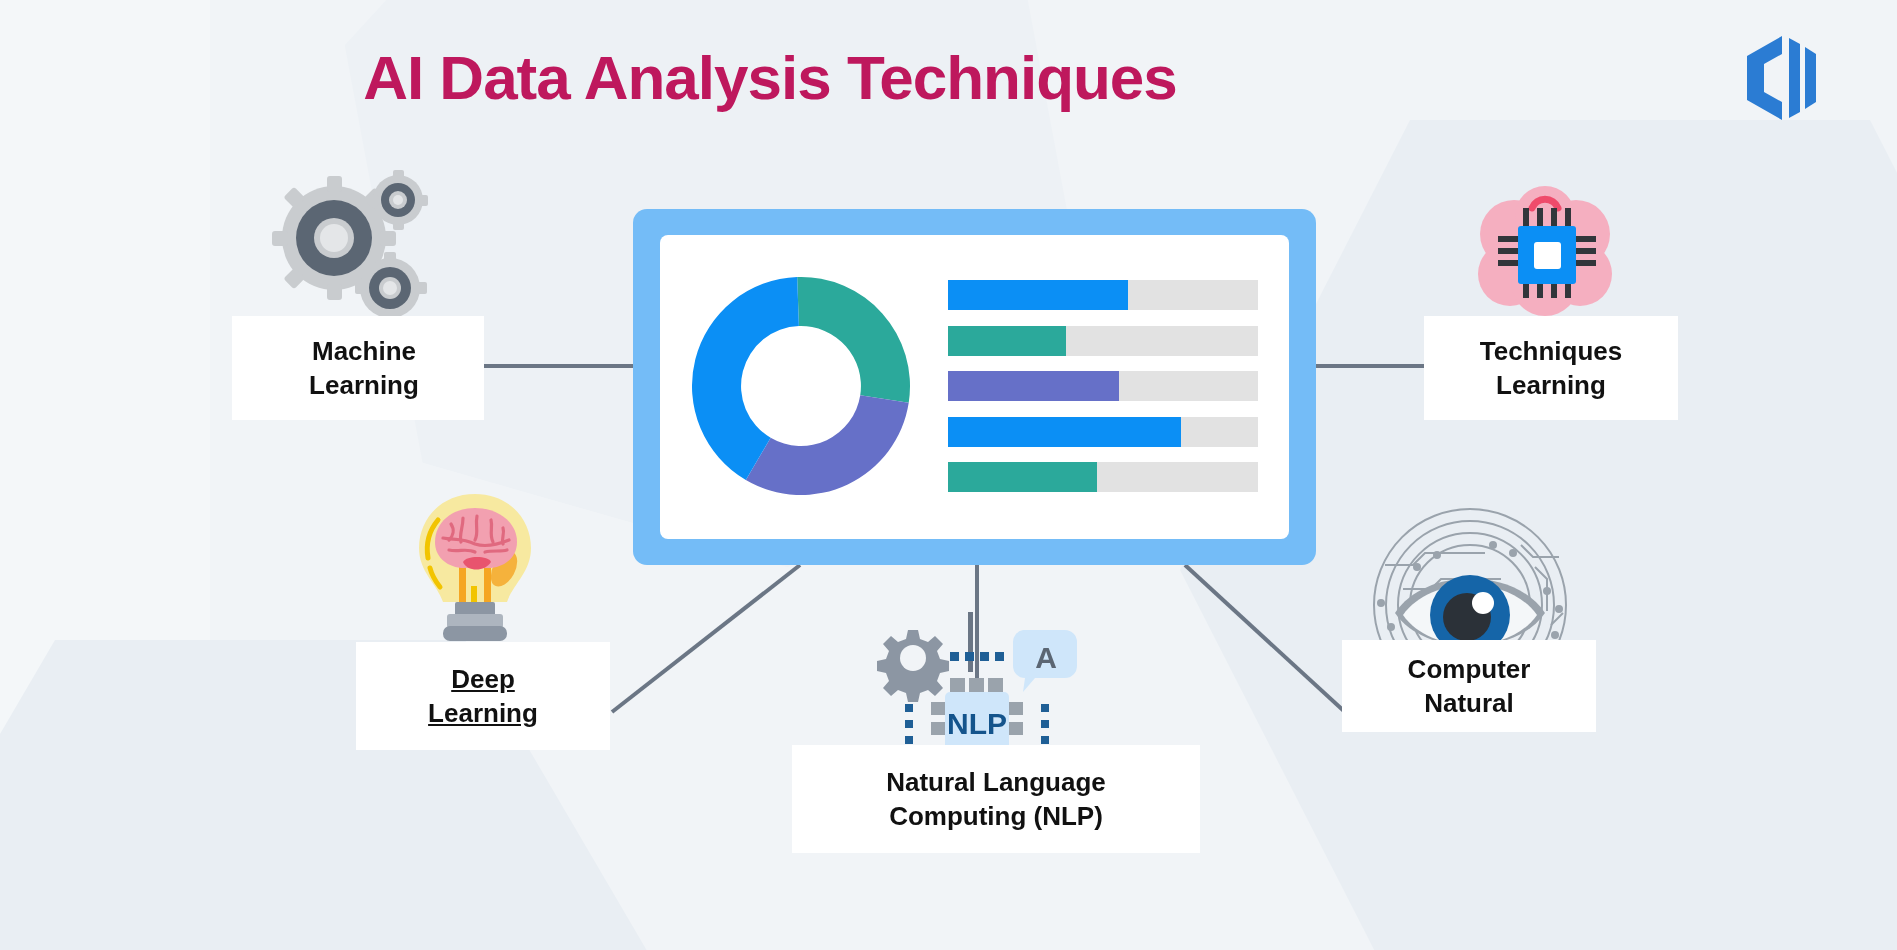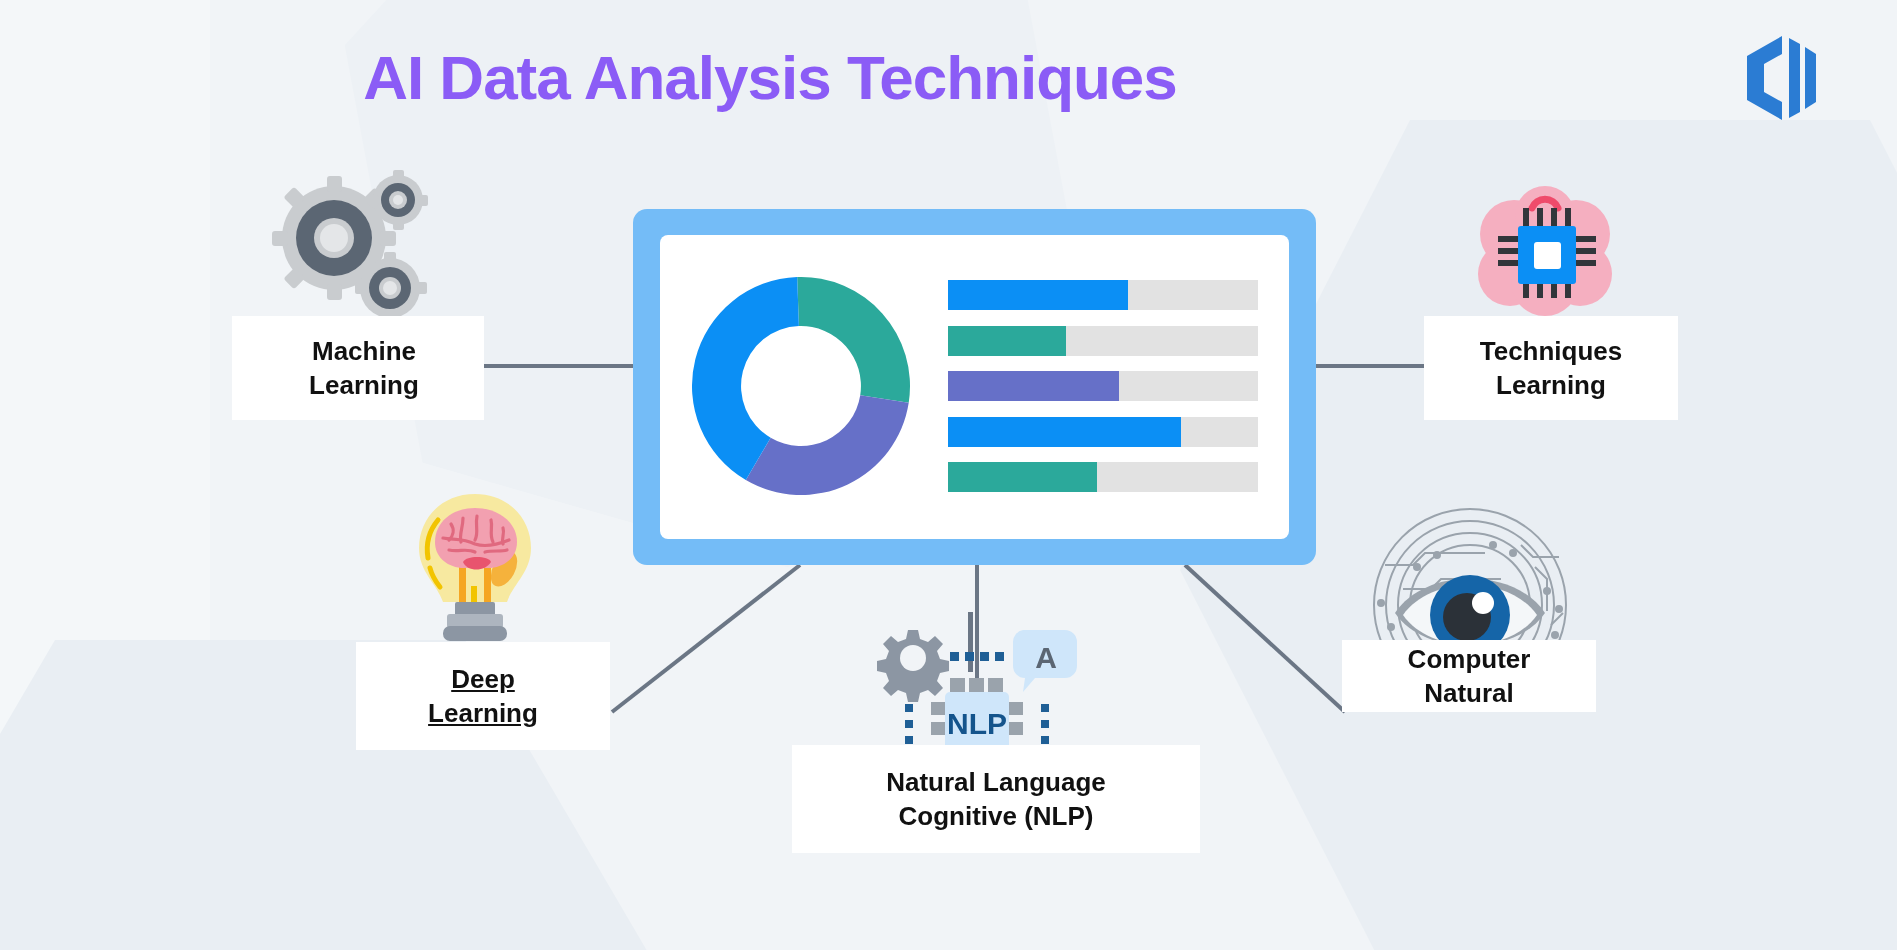--- a/index.html
+++ b/index.html
@@ -49,21 +49,21 @@
 
   
   #title {
     position: absolute;
     left: 0; top: 42px;
     width: 1540px;
     text-align: center;
     font-size: 62px;
     font-weight: 800;
     letter-spacing: -1px;
-    color: #8b5cf6;
+    color: #be185d;
     font-family: "Liberation Sans", sans-serif;
   }
 
   
   #logo { position: absolute; left: 1742px; top: 32px; width: 86px; height: 92px; }
 
   
   #wires { position: absolute; left: 0; top: 0; width: 1897px; height: 950px; }
 
   
@@ -123,21 +123,21 @@
 
   #card-dl  { left: 356px;  top: 642px; width: 254px; height: 108px; text-decoration: underline; }
   #icon-dl  { left: 405px;  top: 490px; width: 140px; height: 155px; }
 
   #card-nlp { left: 792px;  top: 745px; width: 408px; height: 108px; }
   #icon-nlp { left: 865px;  top: 612px; width: 220px; height: 140px; }
 
   #card-cc  { left: 1424px; top: 316px; width: 254px; height: 104px; }
   #icon-cc  { left: 1470px; top: 182px; width: 150px; height: 140px; }
 
-  #card-cv  { left: 1342px; top: 640px; width: 254px; height: 72px; }
+  #card-cv  { left: 1342px; top: 640px; width: 254px; height: 92px; }
   #icon-cv  { left: 1355px; top: 505px; width: 230px; height: 150px; }
 </style>
 </head>
 <body>
 
 <div id="stage">
 
   <div class="bg-layer">
     <div class="bg-poly bg-stripe"></div>
     <div class="bg-poly bg-hexA"></div>
@@ -306,21 +306,21 @@
         <rect x="176" y="124" width="8" height="8"></rect>
     </g>
     <rect x="80" y="80" width="64" height="58" rx="5" fill="#cfe6fa"></rect>
     <text x="112" y="122" text-anchor="middle" font-family="Liberation Sans, sans-serif" font-size="30" font-weight="800" fill="#14548c">NLP</text>
     <path d="M158 18 h42 a12 12 0 0 1 12 12 v24 a12 12 0 0 1 -12 12 h-30 l-12 14 2-14 a12 12 0 0 1 -12-12 v-24 a12 12 0 0 1 10-12 Z" fill="#cfe6fa"></path>
     <text x="181" y="56" text-anchor="middle" font-family="Liberation Sans, sans-serif" font-size="30" font-weight="700" fill="#5b6673">A</text>
   </svg>
   <div id="card-nlp" class="node-card">
     <span>
       <span>Natural Language</span><br>
-      <span>Cognitive (NLP)</span>
+      <span>Computing (NLP)</span>
     </span>
   </div>
 
   <svg id="icon-cc" class="node-icon" viewBox="0 0 150 140">
     <g fill="#f5afc0">
       <circle cx="44" cy="52" r="34"></circle>
         <circle cx="106" cy="52" r="34"></circle>
       <circle cx="75" cy="34" r="30"></circle>
         <circle cx="40" cy="92" r="32"></circle>
       <circle cx="110" cy="92" r="32"></circle>

